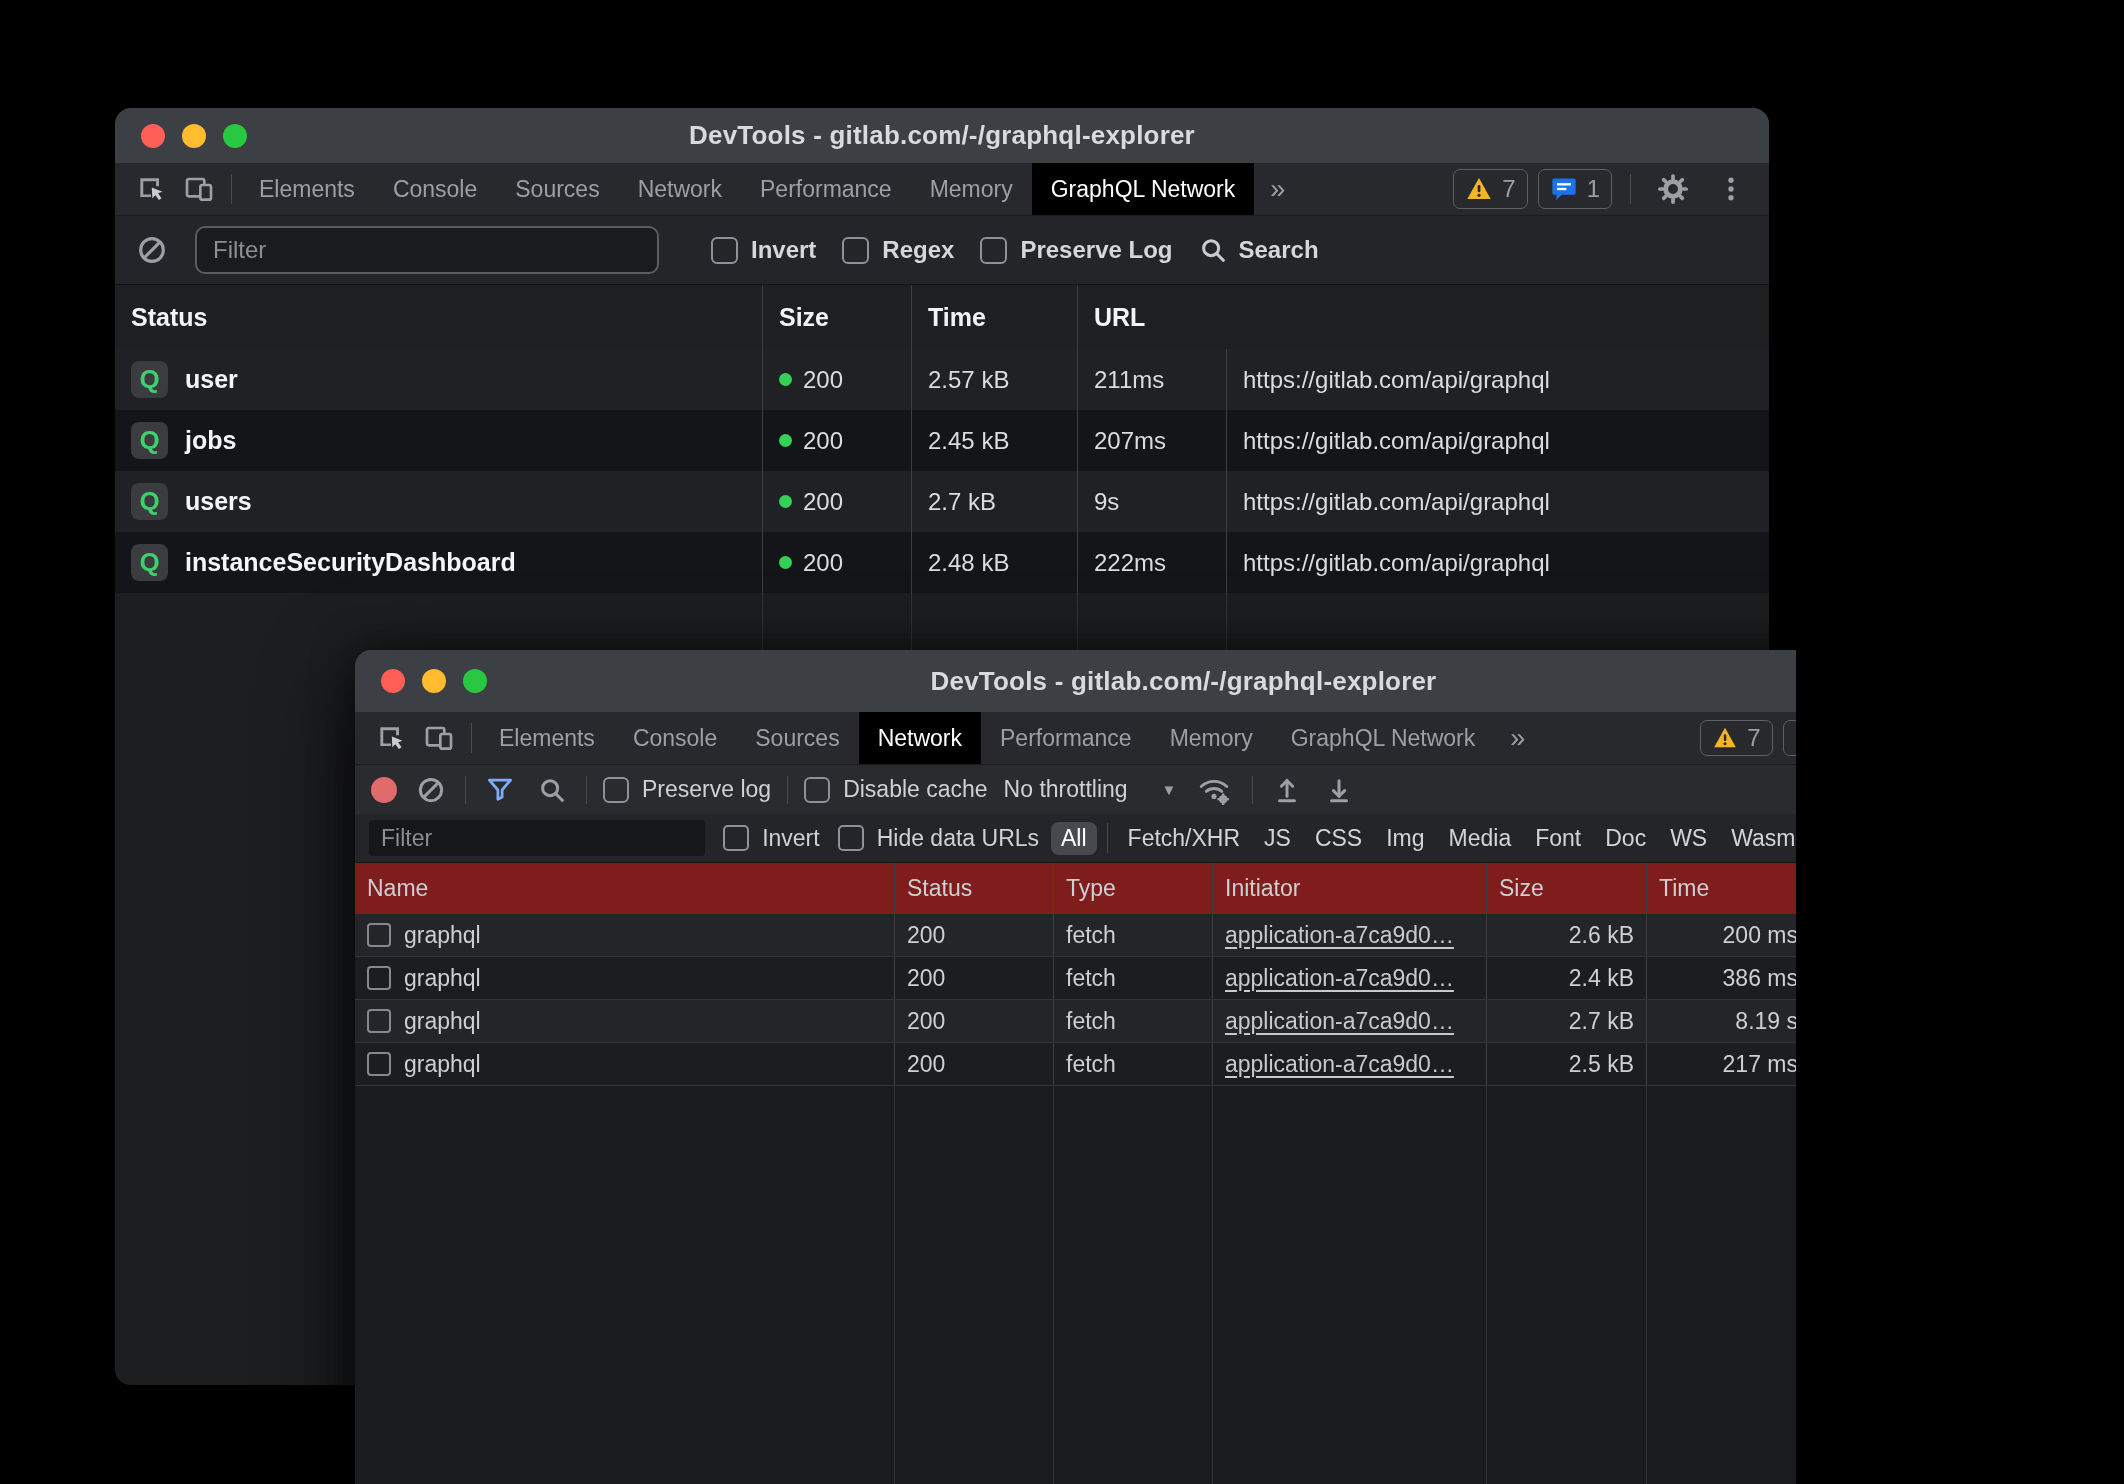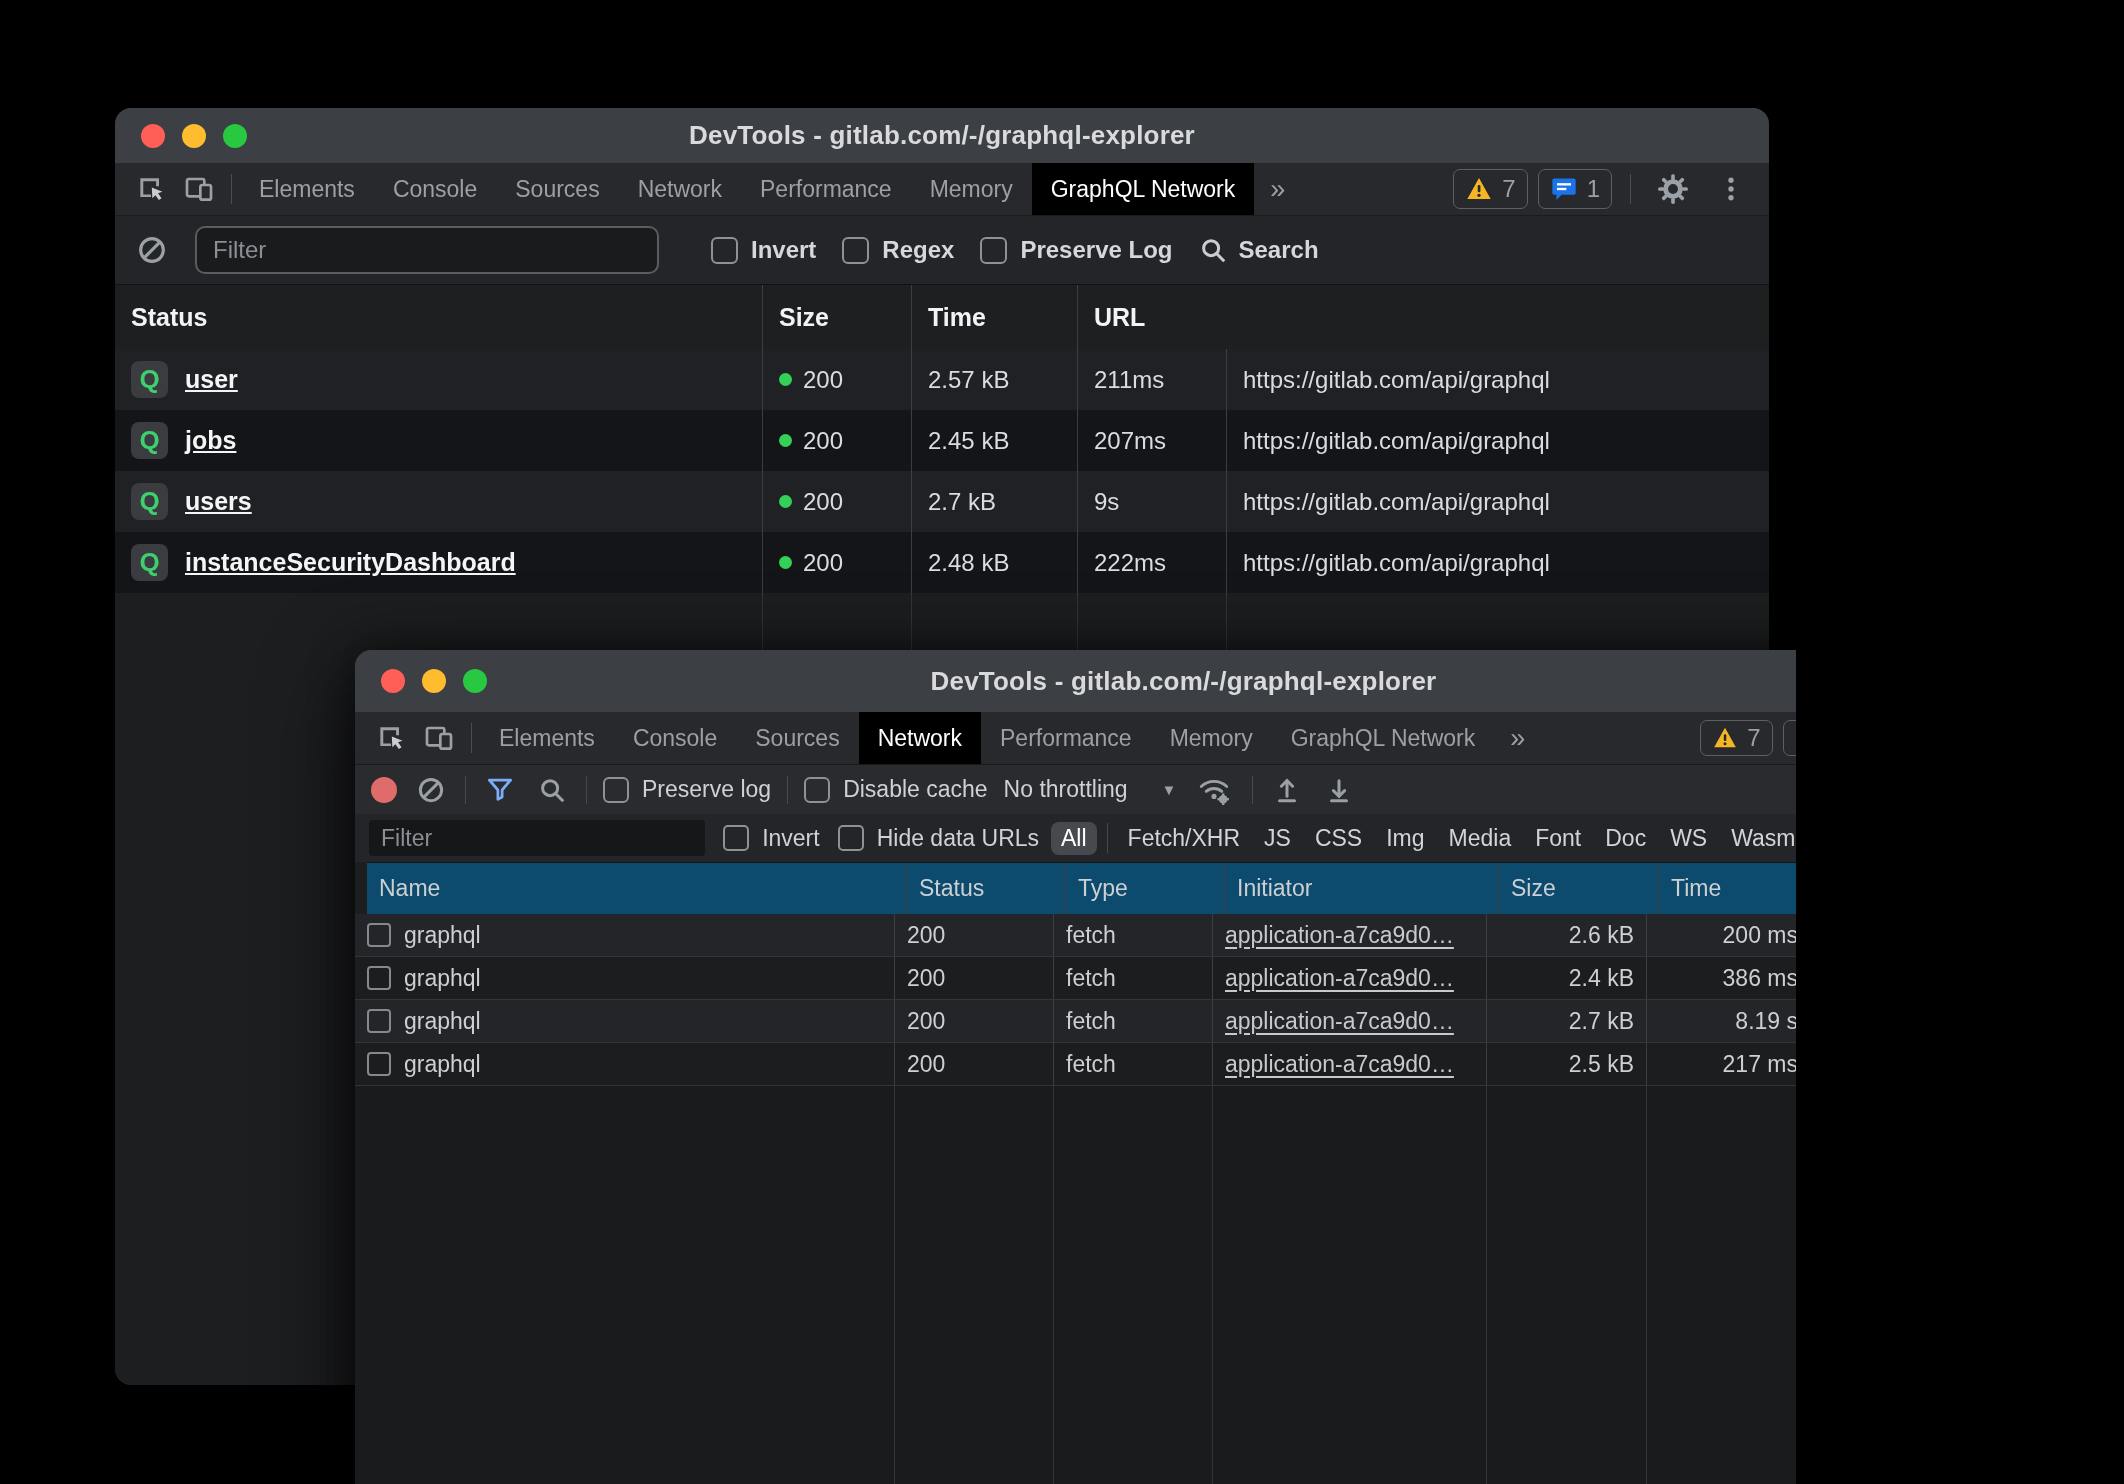--- a/index.html
+++ b/index.html
@@ -43,21 +43,21 @@
                   border-right:1px solid #3c3e41;}
   .gql-head .cell:last-child{border-right:none;}
   .gql-row{flex:0 0 auto;height:61px;}
   .gql-row:nth-child(odd){background:#1f2124;}
   .gql-row:nth-child(even){background:#141518;}
   .gql-row .cell{display:flex;align-items:center;padding:0 16px;font-size:24px;color:#dadce0;
                  border-right:1px solid #3c3e41;overflow:hidden;white-space:nowrap;}
   .gql-row .cell:last-child{border-right:none;}
   .qbadge{flex:0 0 auto;width:37px;height:37px;border-radius:8px;background:#3a3c3f;display:flex;align-items:center;justify-content:center;
           color:#3ecf6e;font-size:26px;font-weight:700;margin-right:17px;}
-  .qname{font-weight:700;color:#f4f5f6;font-size:25px;text-decoration:underline;}
+  .qname{font-weight:700;color:#f4f5f6;font-size:25px;}
   .dot{flex:0 0 auto;width:13px;height:13px;border-radius:50%;background:#34d058;margin-right:11px;}
   .gql-filler{flex:1 1 auto;background:#1d1e20;}
   .gql-filler .cell{border-right:1px solid #323437;}
   .gql-filler .cell:last-child{border-right:none;}
 
   
   #front-window{left:355px;top:650px;width:1657px;height:834px;border-radius:16px 16px 0 0;}
   #front-window .titlebar{height:62px;}
   .net-toolbar{flex:0 0 auto;height:49px;background:#2a2b2e;border-top:1px solid #1a1b1d;
                display:flex;align-items:center;gap:16px;padding:0 16px;color:#cfd1d4;font-size:23px;}
@@ -76,21 +76,21 @@
   .chips{display:flex;align-items:center;gap:4px;}
   .chip{padding:3px 10px;border-radius:8px;color:#d2d4d7;font-size:23px;white-space:nowrap;}
   .chip.selected{background:#47494e;color:#fff;}
   .chip-div{width:1px;height:30px;background:#46484b;margin:0 6px;}
 
   .net-optionsbar{flex:0 0 auto;height:48px;background:#27282b;display:flex;align-items:center;gap:36px;padding:0 18px;
                   color:#cfd2d5;font-size:23px;}
   .net-optionsbar .cbox,.net-filterbar .cbox{width:22px;height:22px;border-width:2px;border-radius:5px;}
 
   .net-grid{display:grid;grid-template-columns:540px 159px 159px 274px 160px 164px 1fr;}
-  .net-head{flex:0 0 auto;height:51px;background:#0c4a6e;border-top:1px solid #141517;margin-left:12px;}
+  .net-head{flex:0 0 auto;height:51px;background:#7f1d1d;border-top:1px solid #141517;}
   .net-head .cell{display:flex;align-items:center;padding:0 12px;font-size:23px;color:#cdd0d3;
                   border-right:1px solid #3c3e41;}
   .net-head .cell:last-child{border-right:none;justify-content:space-between;}
   .sort-arrow{color:#9aa0a6;font-size:18px;padding-right:4px;}
   .net-row{flex:0 0 auto;height:42px;border-bottom:1px solid #333538;}
   .net-row:nth-child(odd){background:#1c1d1f;}
   .net-row:nth-child(even){background:#232528;}
   .net-row .cell{display:flex;align-items:center;padding:0 12px;font-size:23px;color:#cdd0d3;
                  border-right:1px solid #3c3e41;overflow:hidden;white-space:nowrap;}
   .net-row .cell:last-child{border-right:none;}

